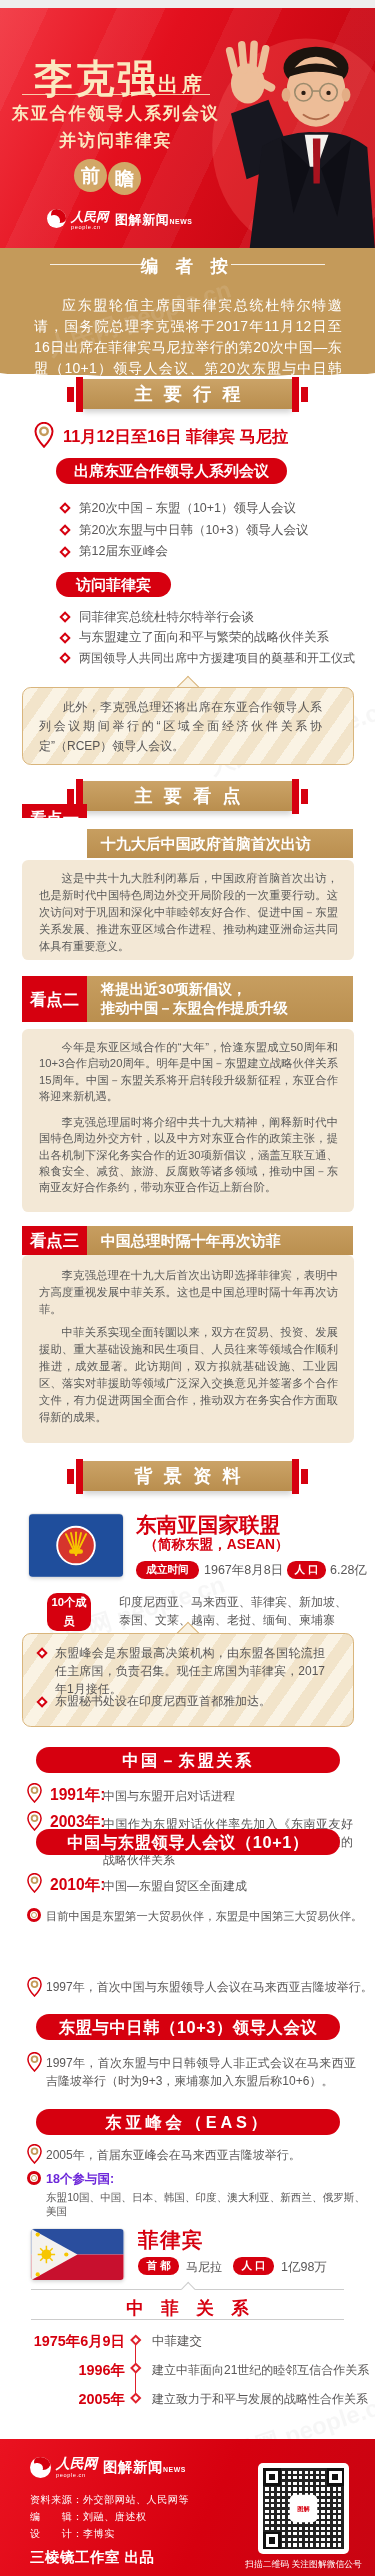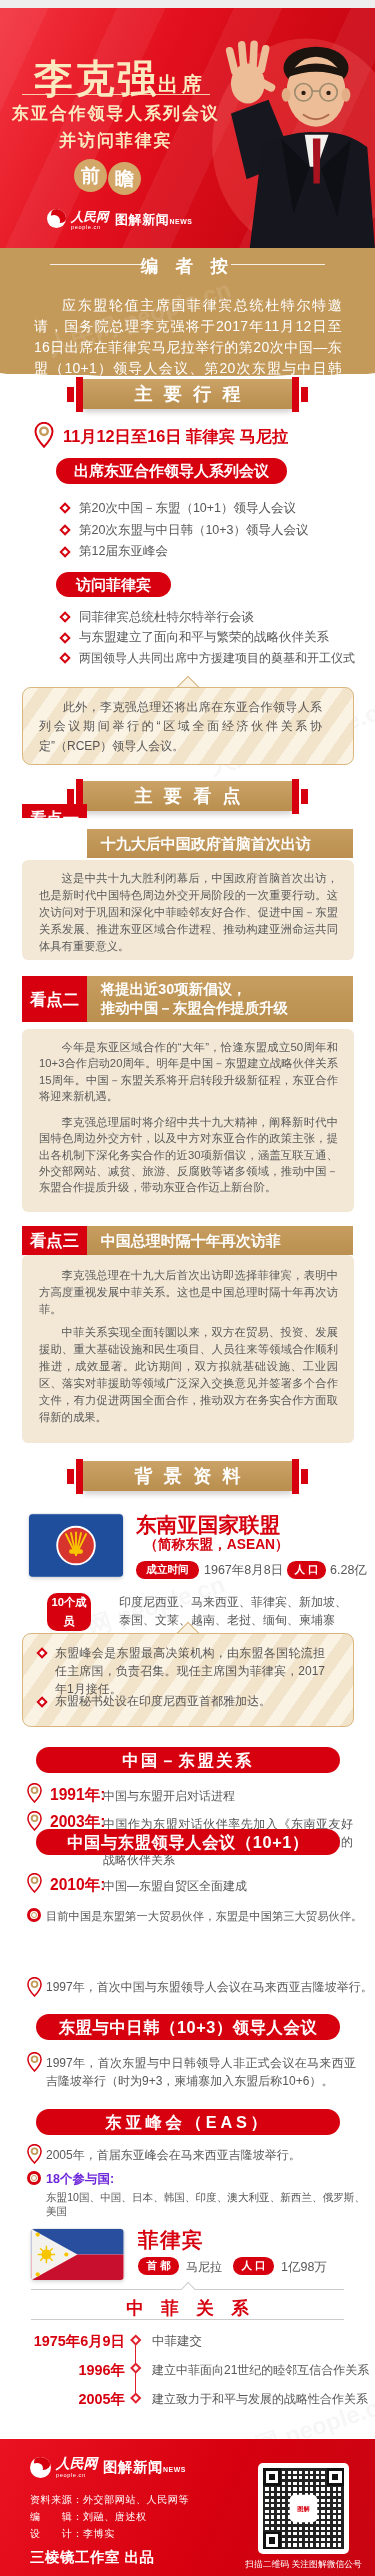--- a/index.html
+++ b/index.html
@@ -216,21 +216,21 @@
   <div class="abs k-box" style="top:852px;height:100px;"></div>
   <div class="abs k-p jt ind" style="top:862px;">这是中共十九大胜利闭幕后，中国政府首脑首次出访，也是新时代中国特色周边外交开局阶段的一次重要行动。这次访问对于巩固和深化中菲睦邻友好合作、促进中国－东盟关系发展、推进东亚区域合作进程、推动构建亚洲命运共同体具有重要意义。</div>
 
   <div class="abs k-label" style="top:968px;height:46px;line-height:46px;">看点二</div>
   <div class="abs k-bar" style="top:968px;height:46px;font-size:14.4px;padding:4.4px 0 0 13.8px;box-sizing:border-box;line-height:19px;">
     <div>将提出近30项新倡议，</div>
     <div>推动中国－东盟合作提质升级</div>
   </div>
   <div class="abs k-box" style="top:1021px;height:183px;"></div>
   <div class="abs k-p jt ind" style="top:1031px;line-height:16.3px;">今年是东亚区域合作的“大年”，恰逢东盟成立50周年和10+3合作启动20周年。明年是中国－东盟建立战略伙伴关系15周年。中国－东盟关系将开启转段升级新征程，东亚合作将迎来新机遇。</div>
-  <div class="abs k-p jt ind" style="top:1106px;line-height:16.3px;">李克强总理届时将介绍中共十九大精神，阐释新时代中国特色周边外交方针，以及中方对东亚合作的政策主张，提出各机制下深化务实合作的近30项新倡议，涵盖互联互通、外交部网站、减贫、旅游、反腐败等诸多领域，推动中国－东盟合作提质升级，带动东亚合作迈上新台阶。</div>
+  <div class="abs k-p jt ind" style="top:1106px;line-height:16.3px;">李克强总理届时将介绍中共十九大精神，阐释新时代中国特色周边外交方针，以及中方对东亚合作的政策主张，提出各机制下深化务实合作的近30项新倡议，涵盖互联互通、粮食安全、减贫、旅游、反腐败等诸多领域，推动中国－东南亚友好合作条约，带动东亚合作迈上新台阶。</div>
 
   <div class="abs k-label" style="top:1218px;height:29px;line-height:29px;">看点三</div>
   <div class="abs k-bar" style="top:1218px;height:29px;line-height:29px;font-size:15px;padding-left:13.8px;box-sizing:border-box;">中国总理时隔十年再次访菲</div>
   <div class="abs k-box" style="top:1247px;height:188px;"></div>
   <div class="abs k-p jt ind" style="top:1259px;">李克强总理在十九大后首次出访即选择菲律宾，表明中方高度重视发展中菲关系。这也是中国总理时隔十年再次访菲。</div>
   <div class="abs k-p jt ind" style="top:1316px;">中菲关系实现全面转圜以来，双方在贸易、投资、发展援助、重大基础设施和民生项目、人员往来等领域合作顺利推进，成效显著。此访期间，双方拟就基础设施、工业园区、落实对菲援助等领域广泛深入交换意见并签署多个合作文件，有力促进两国全面合作，推动双方在务实合作方面取得新的成果。</div>
 
   <div class="abs banner" style="top:1453px;">
     <span class="rib l1"></span><span class="rib l2"></span>
     <span class="rib r1"></span><span class="rib r2"></span>

